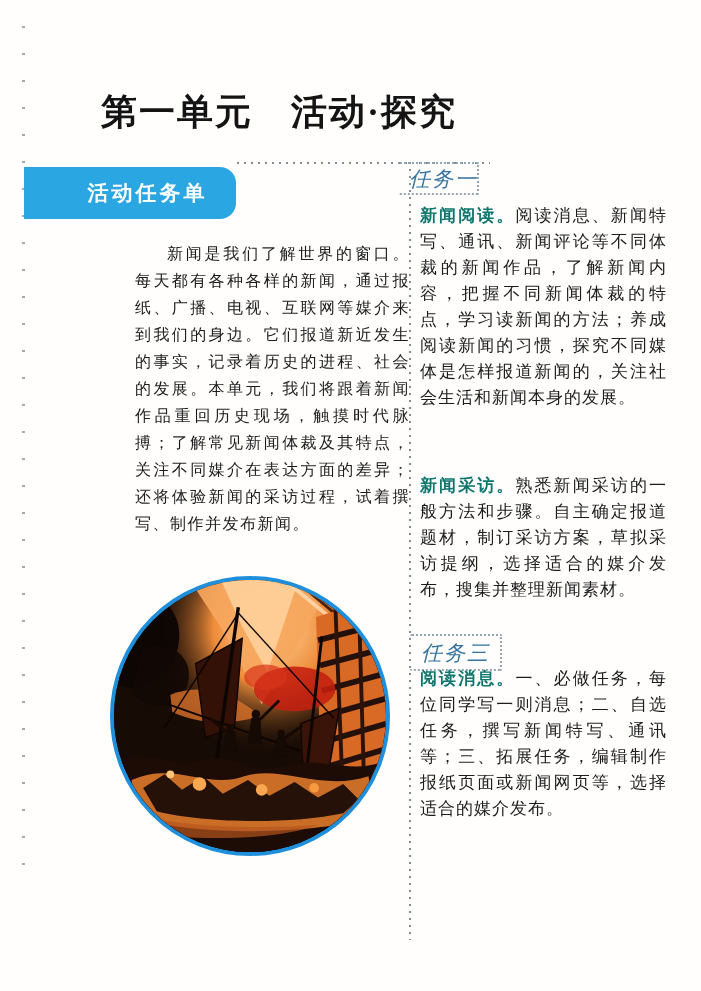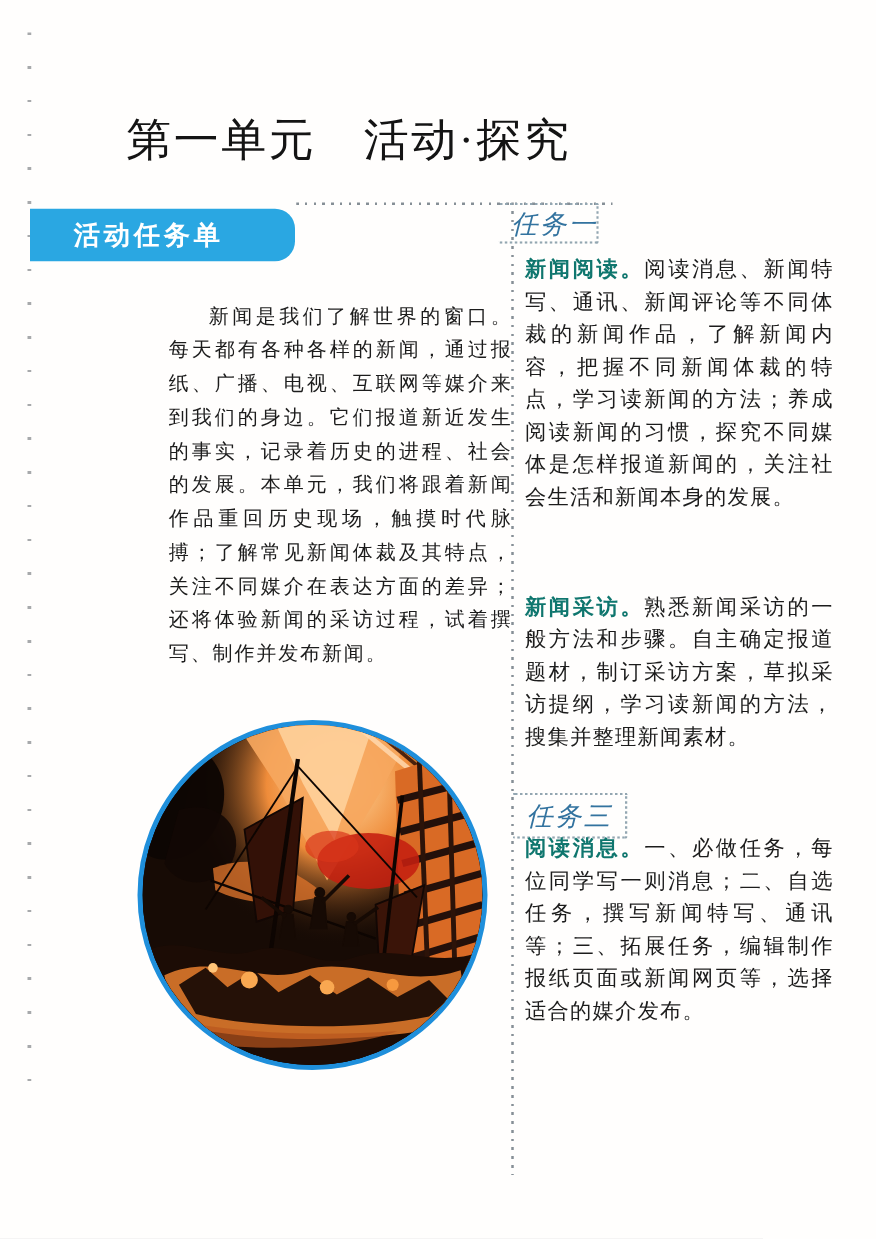--- a/index.html
+++ b/index.html
@@ -12,27 +12,27 @@
     font-family:"Liberation Serif","DejaVu Serif",serif;
     color:#1c1c1c;
   }
   
   .edge-ticks{
     position:absolute;left:22px;top:26px;width:3px;height:854px;
     background-image:repeating-linear-gradient(to bottom,rgba(95,100,105,.55) 0 2px,transparent 2px 27px);
   }
   .unit-title{
     position:absolute;left:101px;top:64px;
-    font-size:36px;font-weight:normal;letter-spacing:2px;
+    font-size:36px;font-weight:bold;letter-spacing:2px;
     color:#141414;white-space:nowrap;
   }
   .banner{
-    position:absolute;left:24px;top:167px;width:212px;height:42px;
+    position:absolute;left:24px;top:167px;width:212px;height:52px;
     background:#2aa7e2;border-radius:0 16px 16px 0;
-    display:flex;align-items:center;justify-content:flex-start;
+    display:flex;align-items:center;justify-content:center;
     box-sizing:border-box;padding-left:35px;
   }
   .banner-label{
     color:#ffffff;font-family:"Liberation Sans","DejaVu Sans",sans-serif;
     font-weight:bold;font-size:21px;letter-spacing:3px;
   }
   .dots-h{
     position:absolute;height:2px;
     background-image:repeating-linear-gradient(to right,#868f96 0 2px,transparent 2px 7px);
   }
@@ -96,21 +96,21 @@
   <div class="dots-h rule-top"></div>
   <div class="dots-v rule-mid"></div>
 
   <p class="intro">新闻是我们了解世界的窗口。每天都有各种各样的新闻，通过报纸、广播、电视、互联网等媒介来到我们的身边。它们报道新近发生的事实，记录着历史的进程、社会的发展。本单元，我们将跟着新闻作品重回历史现场，触摸时代脉搏；了解常见新闻体裁及其特点，关注不同媒介在表达方面的差异；还将体验新闻的采访过程，试着撰写、制作并发布新闻。</p>
 
   <div class="task-box t1">
     <span class="task-label">任务一</span>
   </div>
   <p class="task-text t1"><b class="lead">新闻阅读。</b><span>阅读消息、新闻特写、通讯、新闻评论等不同体裁的新闻作品，了解新闻内容，把握不同新闻体裁的特点，学习读新闻的方法；养成阅读新闻的习惯，探究不同媒体是怎样报道新闻的，关注社会生活和新闻本身的发展。</span></p>
 
-  <p class="task-text t2"><b class="lead">新闻采访。</b><span>熟悉新闻采访的一般方法和步骤。自主确定报道题材，制订采访方案，草拟采访提纲，学习读新闻的方法，搜集并整理新闻素材。</span></p>
+  <p class="task-text t2"><b class="lead">新闻采访。</b><span>熟悉新闻采访的一般方法和步骤。自主确定报道题材，制订采访方案，草拟采访提纲，选择适合的媒介发布，搜集并整理新闻素材。</span></p>
 
   <div class="task-box t3">
     <span class="task-label">任务三</span>
   </div>
   <p class="task-text t3"><b class="lead">阅读消息。</b><span>一、必做任务，每位同学写一则消息；二、自选任务，撰写新闻特写、通讯等；三、拓展任务，编辑制作报纸页面或新闻网页等，选择适合的媒介发布。</span></p>
 
   <div class="illustration">
     <svg viewBox="0 0 280 280" xmlns="http://www.w3.org/2000/svg">
       <defs>
         <radialGradient id="glow" cx="0.54" cy="0.32" r="0.55">

